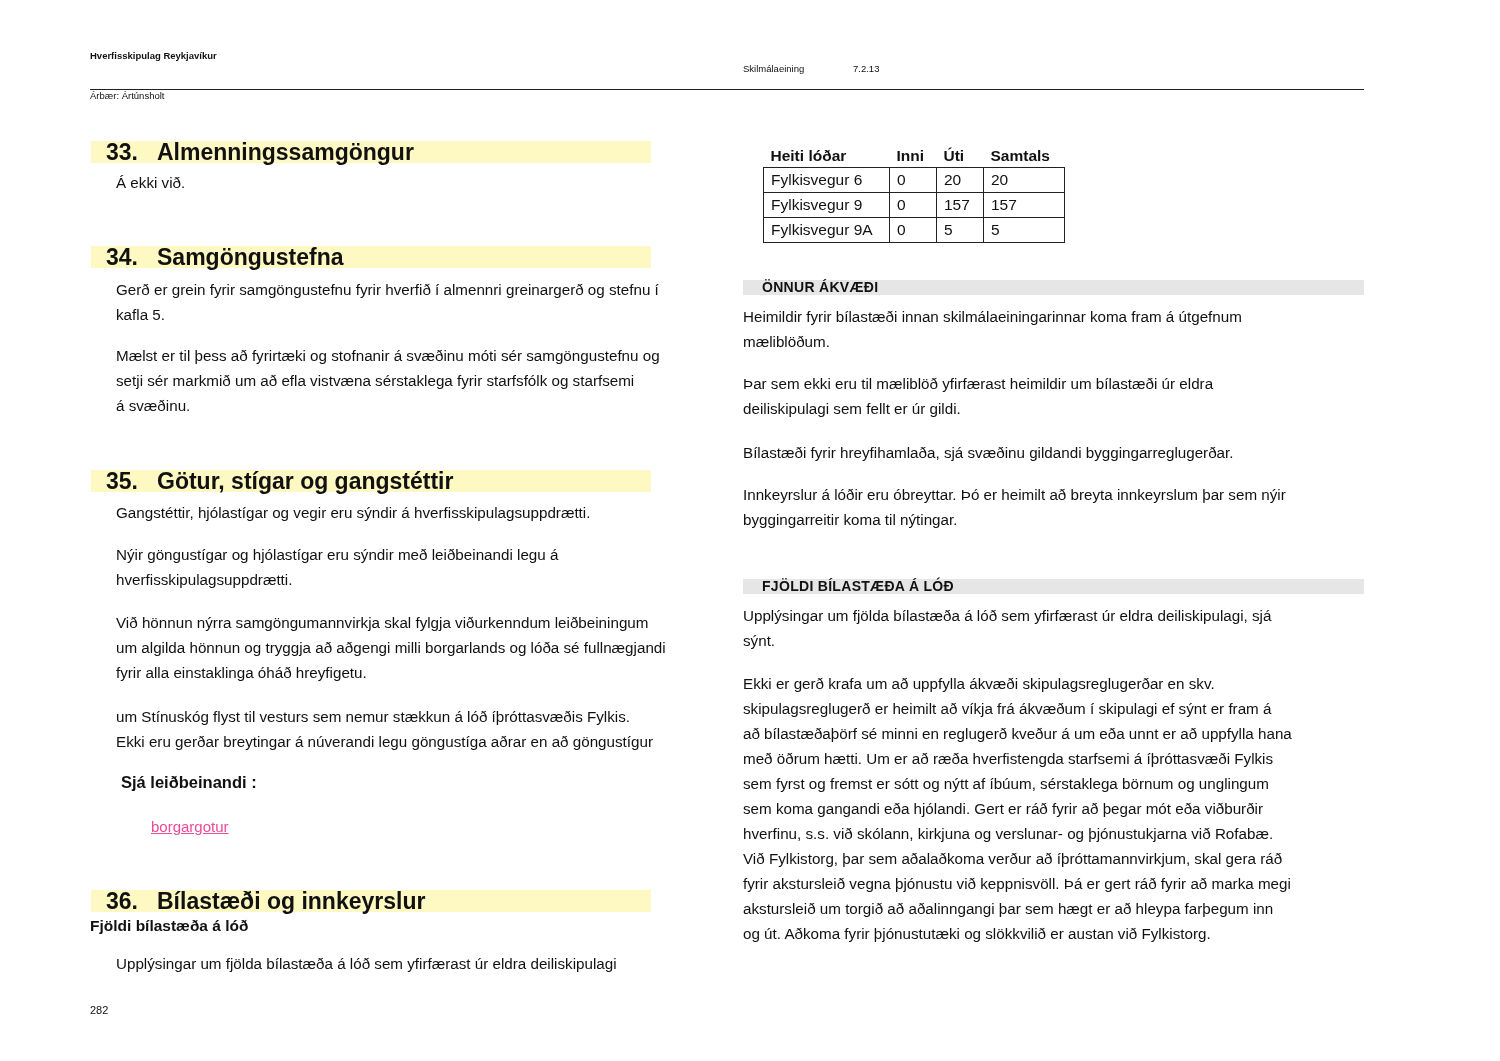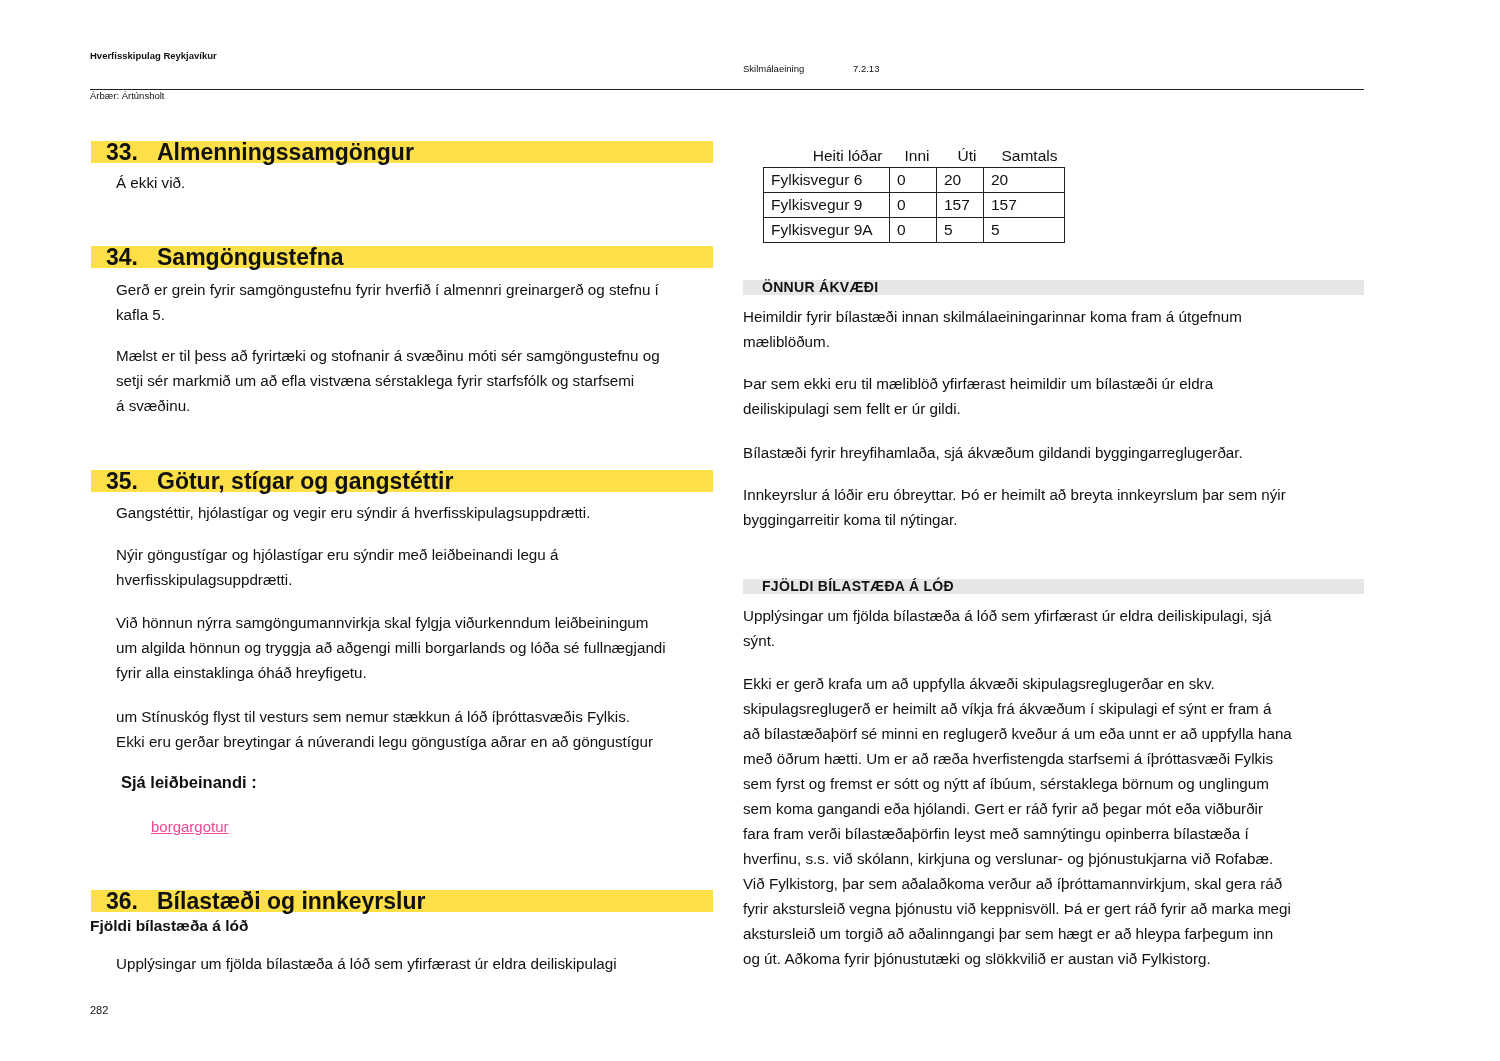--- a/index.html
+++ b/index.html
@@ -4,36 +4,36 @@
 <style>
   html, body { margin:0; padding:0; background:#ffffff; }
   body { width:1500px; height:1061px; position:relative; overflow:hidden; color:#111; font-family:"Liberation Sans", sans-serif; }
   .abs { position:absolute; }
   .hdr-title { left:90px; top:50px; font-size:9.5px; font-weight:bold; }
   .hdr-sub { left:90px; top:62px; font-size:9.5px;margin-top:28px; }
   .hdr-unit { left:743px; top:63px; font-size:9.5px; }
   .hdr-num { left:853px; top:63px; font-size:9.5px; }
   .hdr-rule { left:90px; top:89px; width:1274px; height:1px; background:#222; }
 
-  .h1 { position:absolute; left:91px; width:622px; height:22px; background:#fde047; font-weight:bold; font-size:23px; line-height:22px; }
+  .h1 { position:absolute; left:91px; width:560px; height:22px; background:#fef9c3; font-weight:bold; font-size:23px; line-height:22px; }
   .h1 .num { position:absolute; left:15px; top:0; }
   .h1 .txt { position:absolute; left:66px; top:0; white-space:nowrap; }
 
   .h2 { position:absolute; left:743px; width:621px; height:15px; background:#e6e6e6; font-weight:bold; font-size:14px; line-height:15px; letter-spacing:0.3px; }
   .h2 span { position:absolute; left:19px; top:0; white-space:nowrap; }
 
   .p { position:absolute; font-size:15.2px; line-height:25px; white-space:nowrap; }
   .col1 { left:90px;margin-left:26px; }
   .col2 { left:743px; }
 
   .sub { position:absolute; font-weight:bold; font-size:15.5px; }
   .link { position:absolute; left:151px; top:818px; font-size:15px; color:#ec4899; text-decoration:underline; cursor:pointer; }
 
   table.park { position:absolute; left:763px; top:144px; border-collapse:collapse; font-size:15.5px; }
-  table.park th { text-align:right; font-weight:normal; padding:1px 7px 1px 7px; height:21px; }
+  table.park th { text-align:left; font-weight:bold; padding:1px 7px 1px 7px; height:21px; }
   table.park td { border:1.5px solid #222; padding:0 5px 0 7px; height:24px; }
   .pagenum { left:90px; top:1004px; font-size:11px; }
 </style>
 </head>
 <body>
 
 <div class="abs hdr-title">Hverfisskipulag Reykjavíkur</div>
 <div class="abs hdr-sub">Árbær: Ártúnsholt</div>
 <div class="abs hdr-unit">Skilmálaeining</div>
 <div class="abs hdr-num">7.2.13</div>
@@ -131,40 +131,39 @@
 </div>
 <div class="p col2" style="top:304px;">
   <div>Heimildir fyrir bílastæði innan skilmálaeiningarinnar koma fram á útgefnum</div>
   <div>mæliblöðum.</div>
 </div>
 <div class="p col2" style="top:371px;">
   <div>Þar sem ekki eru til mæliblöð yfirfærast heimildir um bílastæði úr eldra</div>
   <div>deiliskipulagi sem fellt er úr gildi.</div>
 </div>
 <div class="p col2" style="top:440px;">
-  <div>Bílastæði fyrir hreyfihamlaða, sjá ákvæðum gildandi byggingarreglugerðar.</div>
+  <div>Bílastæði fyrir hreyfihamlaða, sjá svæðinu gildandi byggingarreglugerðar.</div>
 </div>
 <div class="p col2" style="top:482px;">
   <div>Innkeyrslur á lóðir eru óbreyttar. Þó er heimilt að breyta innkeyrslum þar sem nýir</div>
   <div>byggingarreitir koma til nýtingar.</div>
 </div>
 
 <div class="h2" style="top:579px;">
   <span>FJÖLDI BÍLASTÆÐA Á LÓÐ</span>
 </div>
 <div class="p col2" style="top:603px;">
   <div>Upplýsingar um fjölda bílastæða á lóð sem yfirfærast úr eldra deiliskipulagi, sjá</div>
   <div>sýnt.</div>
 </div>
 <div class="p col2" style="top:671px;">
   <div>Ekki er gerð krafa um að uppfylla ákvæði skipulagsreglugerðar en skv.</div>
   <div>skipulagsreglugerð er heimilt að víkja frá ákvæðum í skipulagi ef sýnt er fram á</div>
   <div>að bílastæðaþörf sé minni en reglugerð kveður á um eða unnt er að uppfylla hana</div>
   <div>með öðrum hætti. Um er að ræða hverfistengda starfsemi á íþróttasvæði Fylkis</div>
   <div>sem fyrst og fremst er sótt og nýtt af íbúum, sérstaklega börnum og unglingum</div>
   <div>sem koma gangandi eða hjólandi. Gert er ráð fyrir að þegar mót eða viðburðir</div>
-  <div>fara fram verði bílastæðaþörfin leyst með samnýtingu opinberra bílastæða í</div>
   <div>hverfinu, s.s. við skólann, kirkjuna og verslunar- og þjónustukjarna við Rofabæ.</div>
   <div>Við Fylkistorg, þar sem aðalaðkoma verður að íþróttamannvirkjum, skal gera ráð</div>
   <div>fyrir akstursleið vegna þjónustu við keppnisvöll. Þá er gert ráð fyrir að marka megi</div>
   <div>akstursleið um torgið að aðalinngangi þar sem hægt er að hleypa farþegum inn</div>
   <div>og út. Aðkoma fyrir þjónustutæki og slökkvilið er austan við Fylkistorg.</div>
 </div>
 
 </body></html>

